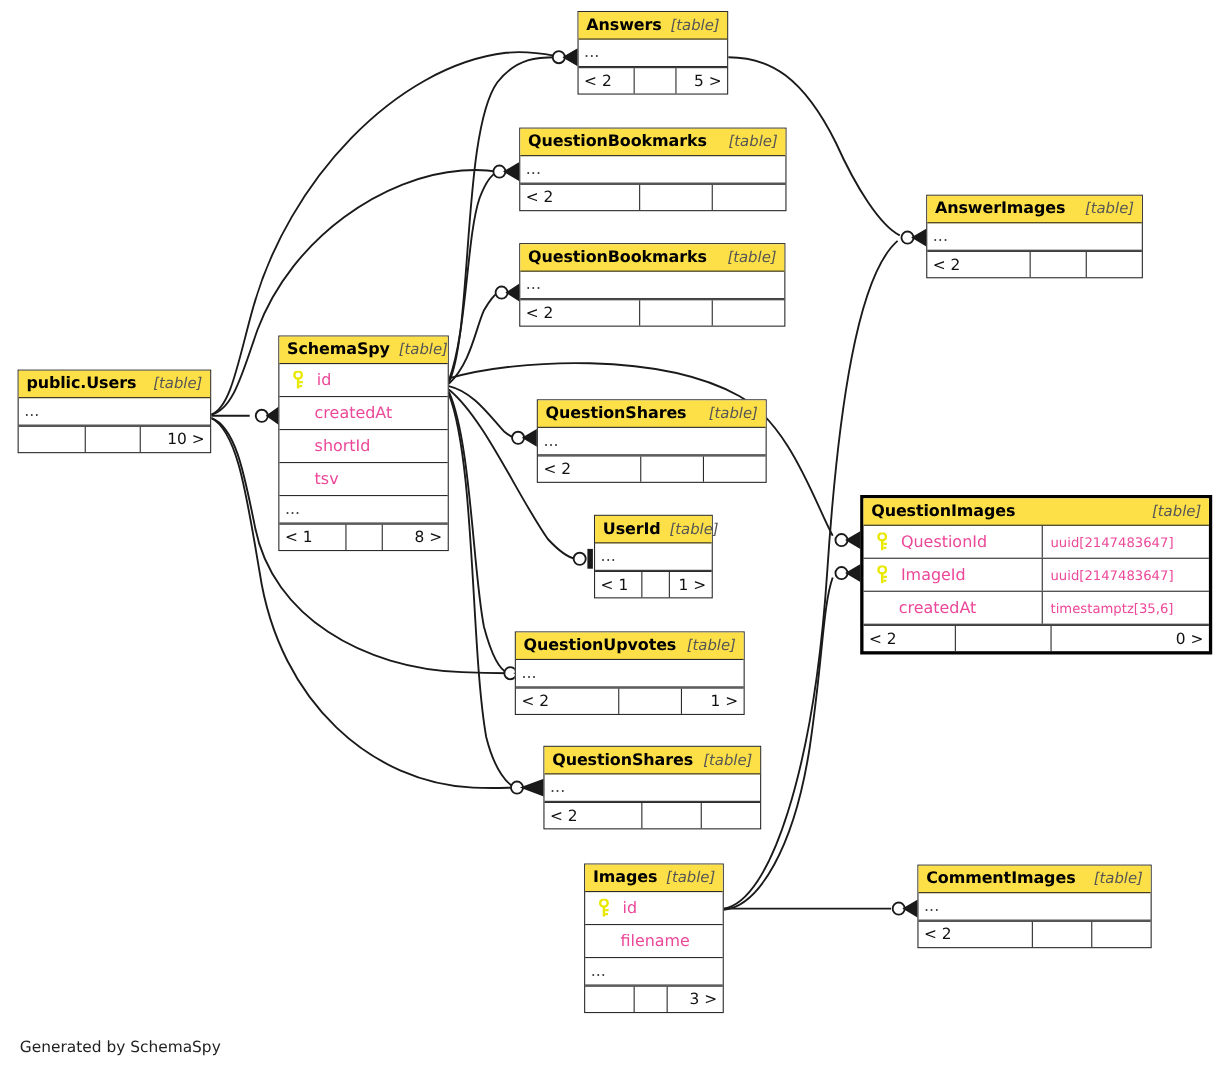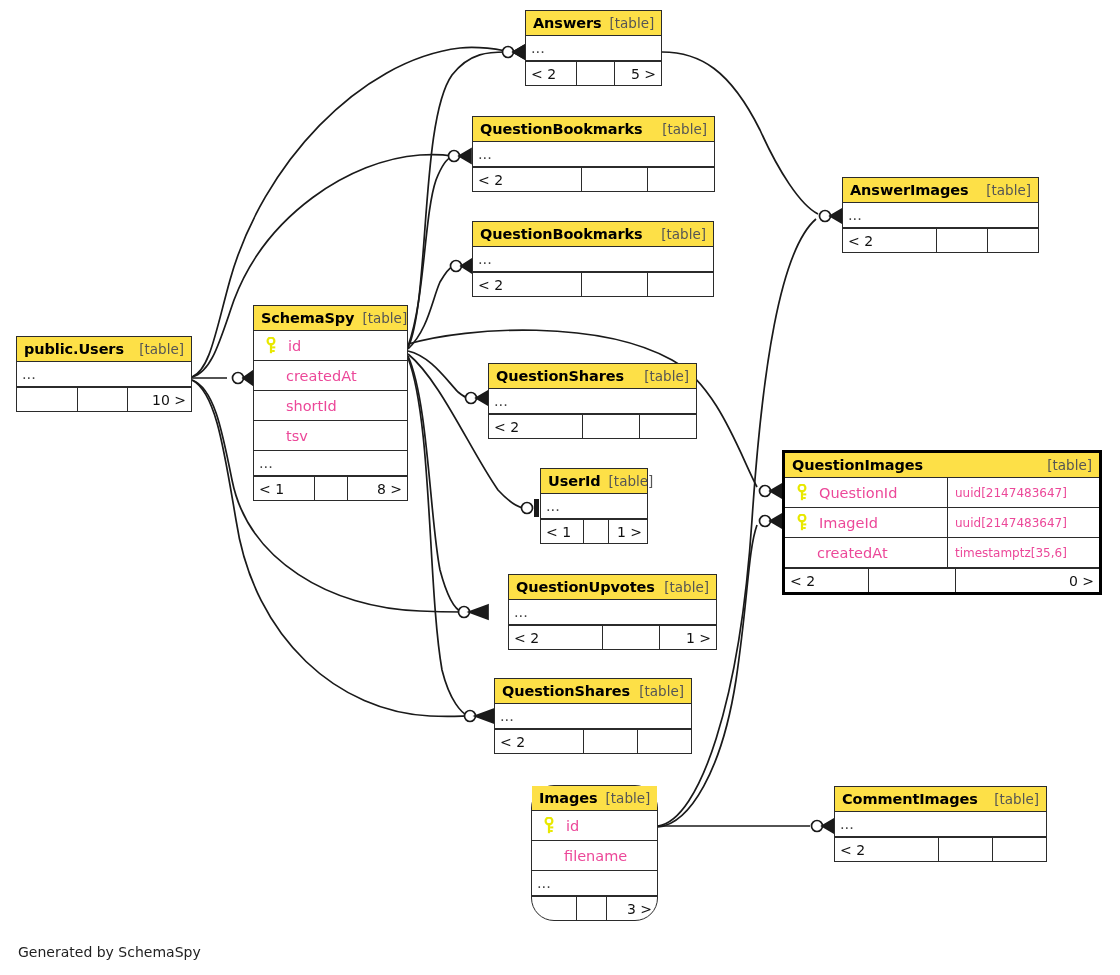--- a/index.html
+++ b/index.html
@@ -9,21 +9,21 @@
   #edges{position:absolute;left:0;top:0;width:1120px;height:975px;}
 
   .tbl{position:absolute;background:#ffffff;border:1.6px solid #2b2b2b;
        box-sizing:border-box;z-index:5;}
   .tbl.focal{border-width:3px;border-color:#000;}
 
   .thead{display:flex;align-items:center;justify-content:space-between;
          background:#fde047;border-bottom:1.6px solid #2b2b2b;
          padding:2px 7px 3px 7px;height:25px;box-sizing:border-box;white-space:nowrap;}
   .tname{font-weight:bold;font-size:14.5px;color:#000;letter-spacing:-0.1px;}
-  .ttag{font-size:13.5px;color:#555;padding-left:8px;}
+  .ttag{font-size:13.5px;color:#555;padding-left:8px;font-style:italic;}
   .thead.spread{justify-content:space-between;}
 
   .row{display:flex;align-items:center;height:30px;box-sizing:border-box;
        border-bottom:1.6px solid #2b2b2b;padding:0 6px;font-size:14.5px;color:#ec4899;}
   .row:last-child{border-bottom:none;}
   .row.dots{height:25px;font-size:14.5px;color:#444;align-items:center;padding-left:5px;}
   .row .colname{flex:1;padding-left:4px;}
   .row.keyed .colname{padding-left:6px;}
   .row .coltype{border-left:1.6px solid #2b2b2b;padding-left:7px;margin-left:6px;
                 height:100%;display:flex;align-items:center;font-size:12px;
@@ -295,21 +295,21 @@
           <span class="keyslot"></span>
           <span class="colname">createdAt</span>
           <span class="coltype" style="width:146px">timestamptz[35,6]</span>
         </div>
         <div class="foot">
           <div class="fcell f-left" style="width:86px">&lt; 2</div>
           <div class="fcell f-left" style="width:88px"></div>
           <div class="fcell f-right" style="width:146px">0 &gt;</div>
         </div>
       </div>
-      <div class="tbl" style="left: 508px; top: 574px; width: 209px;">
+      <div class="tbl" style="left: 468px; top: 574px; width: 209px;">
         <div class="thead spread">
           <span class="tname">QuestionUpvotes</span>
           <span class="ttag">[table]</span>
         </div>
         <div class="row dots">
           <span>...</span>
         </div>
         <div class="foot">
           <div class="fcell f-left" style="width:95px">&lt; 2</div>
           <div class="fcell f-left" style="width:57px"></div>
@@ -323,21 +323,21 @@
         </div>
         <div class="row dots">
           <span>...</span>
         </div>
         <div class="foot">
           <div class="fcell f-left" style="width:90px">&lt; 2</div>
           <div class="fcell f-left" style="width:54px"></div>
           <div class="fcell f-right" style="width:54px"></div>
         </div>
       </div>
-      <div class="tbl" style="left: 531px; top: 785px; width: 127px; border-radius: 23px;">
+      <div class="tbl" style="left: 531px; top: 785px; width: 127px;">
         <div class="thead spread">
           <span class="tname">Images</span>
           <span class="ttag">[table]</span>
         </div>
         <div class="row keyed">
           <span class="keyslot">
             <svg class="keyicon" width="12" height="17" viewBox="0 0 12 17">
               <circle cx="6" cy="4" r="3.4" fill="none" stroke="#e8e800" stroke-width="2.2"></circle>
               <rect x="4.9" y="6.2" width="2.2" height="10" fill="#e8e800"></rect>
               <rect x="7.1" y="9.4" width="3.2" height="2" fill="#e8e800"></rect>

